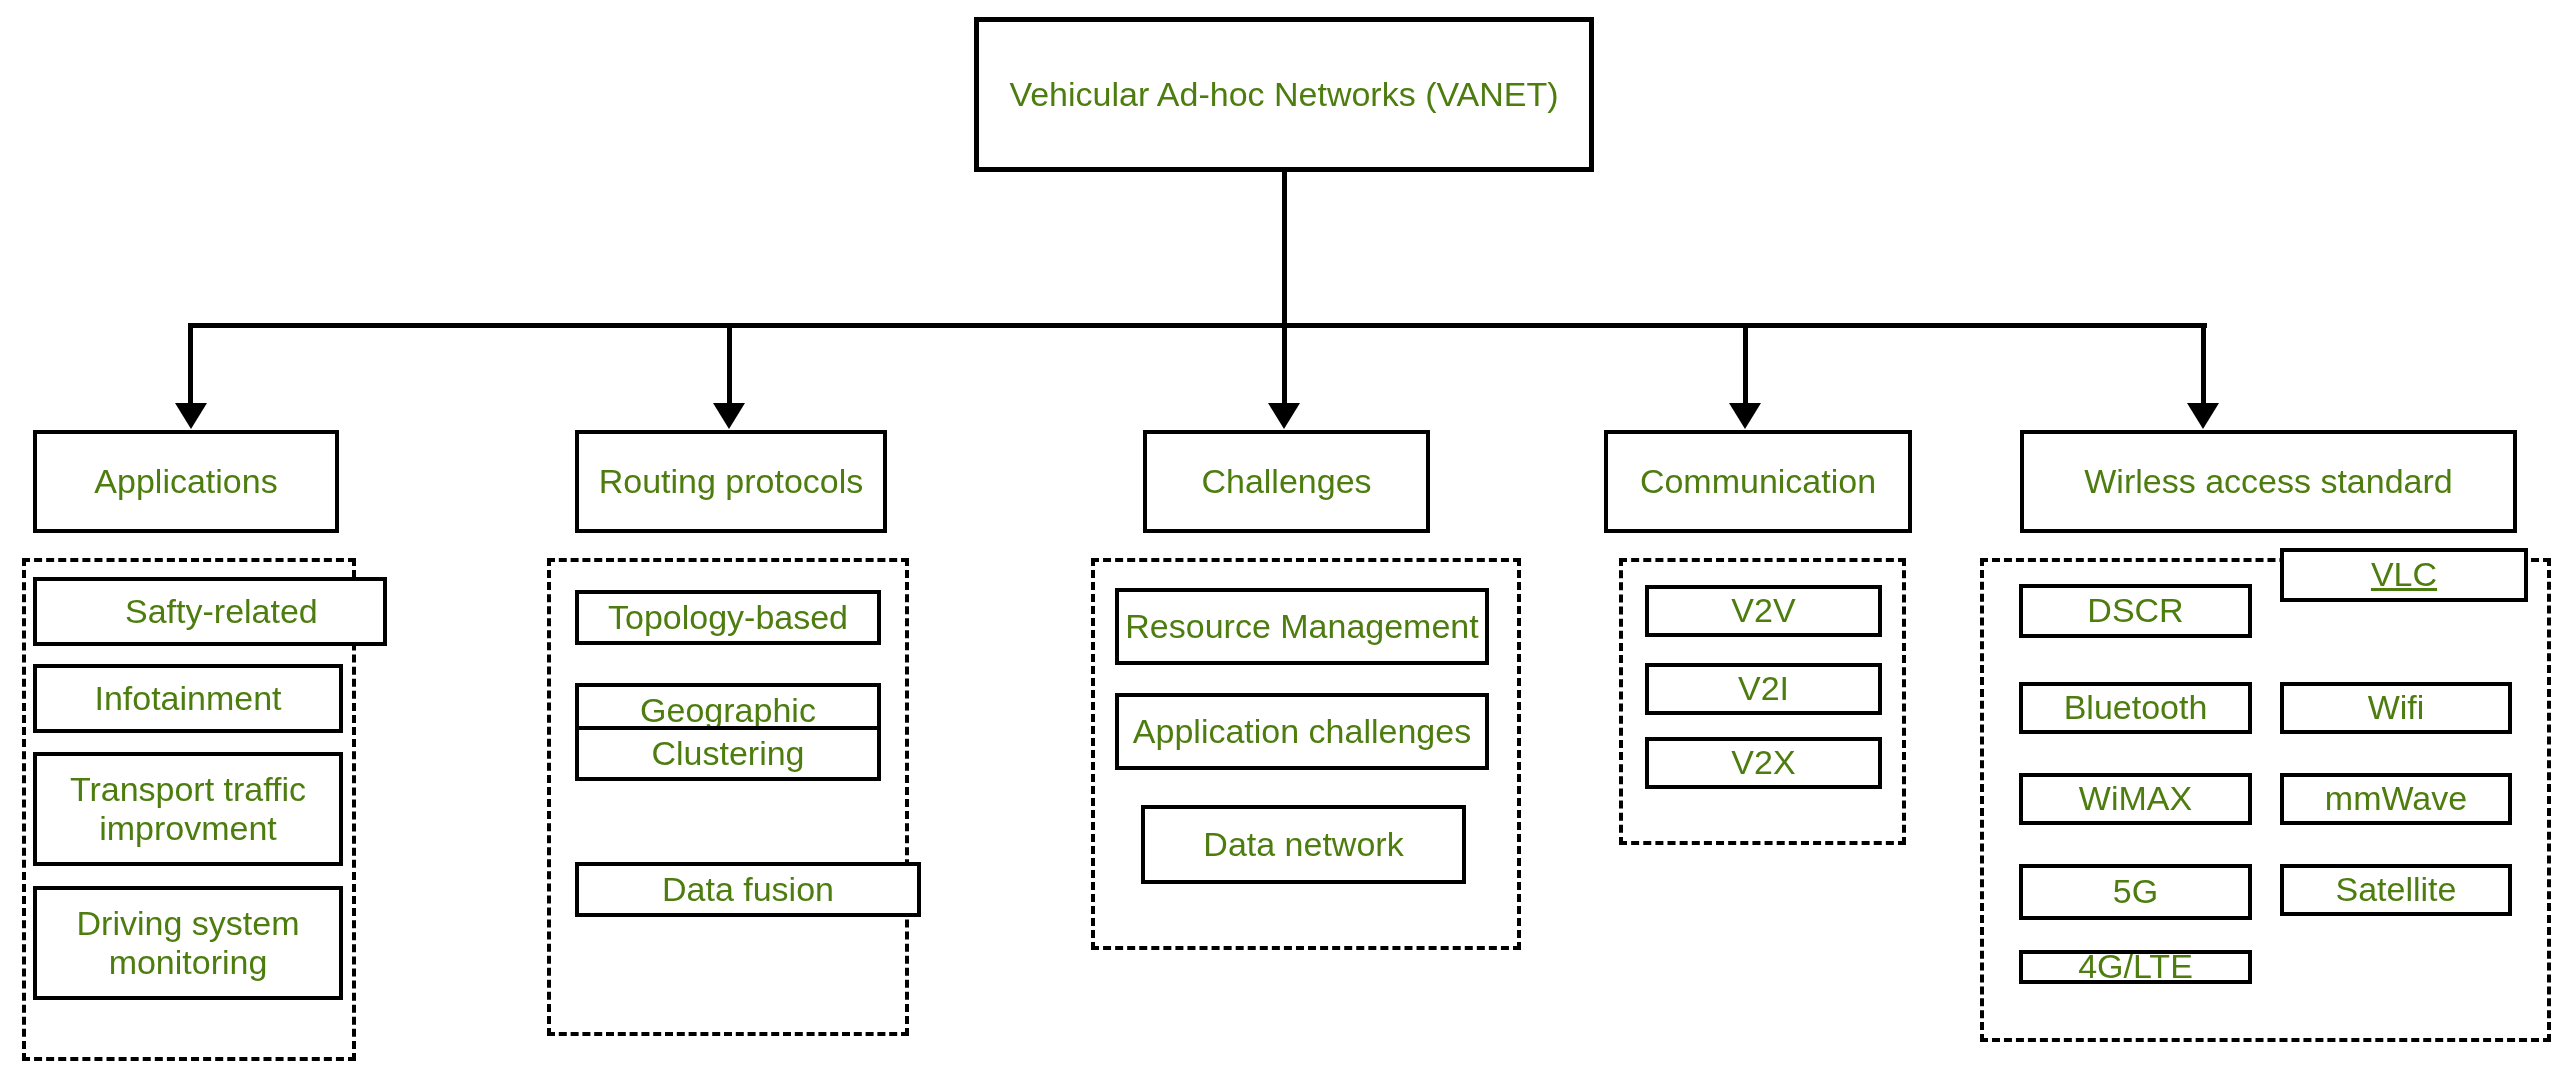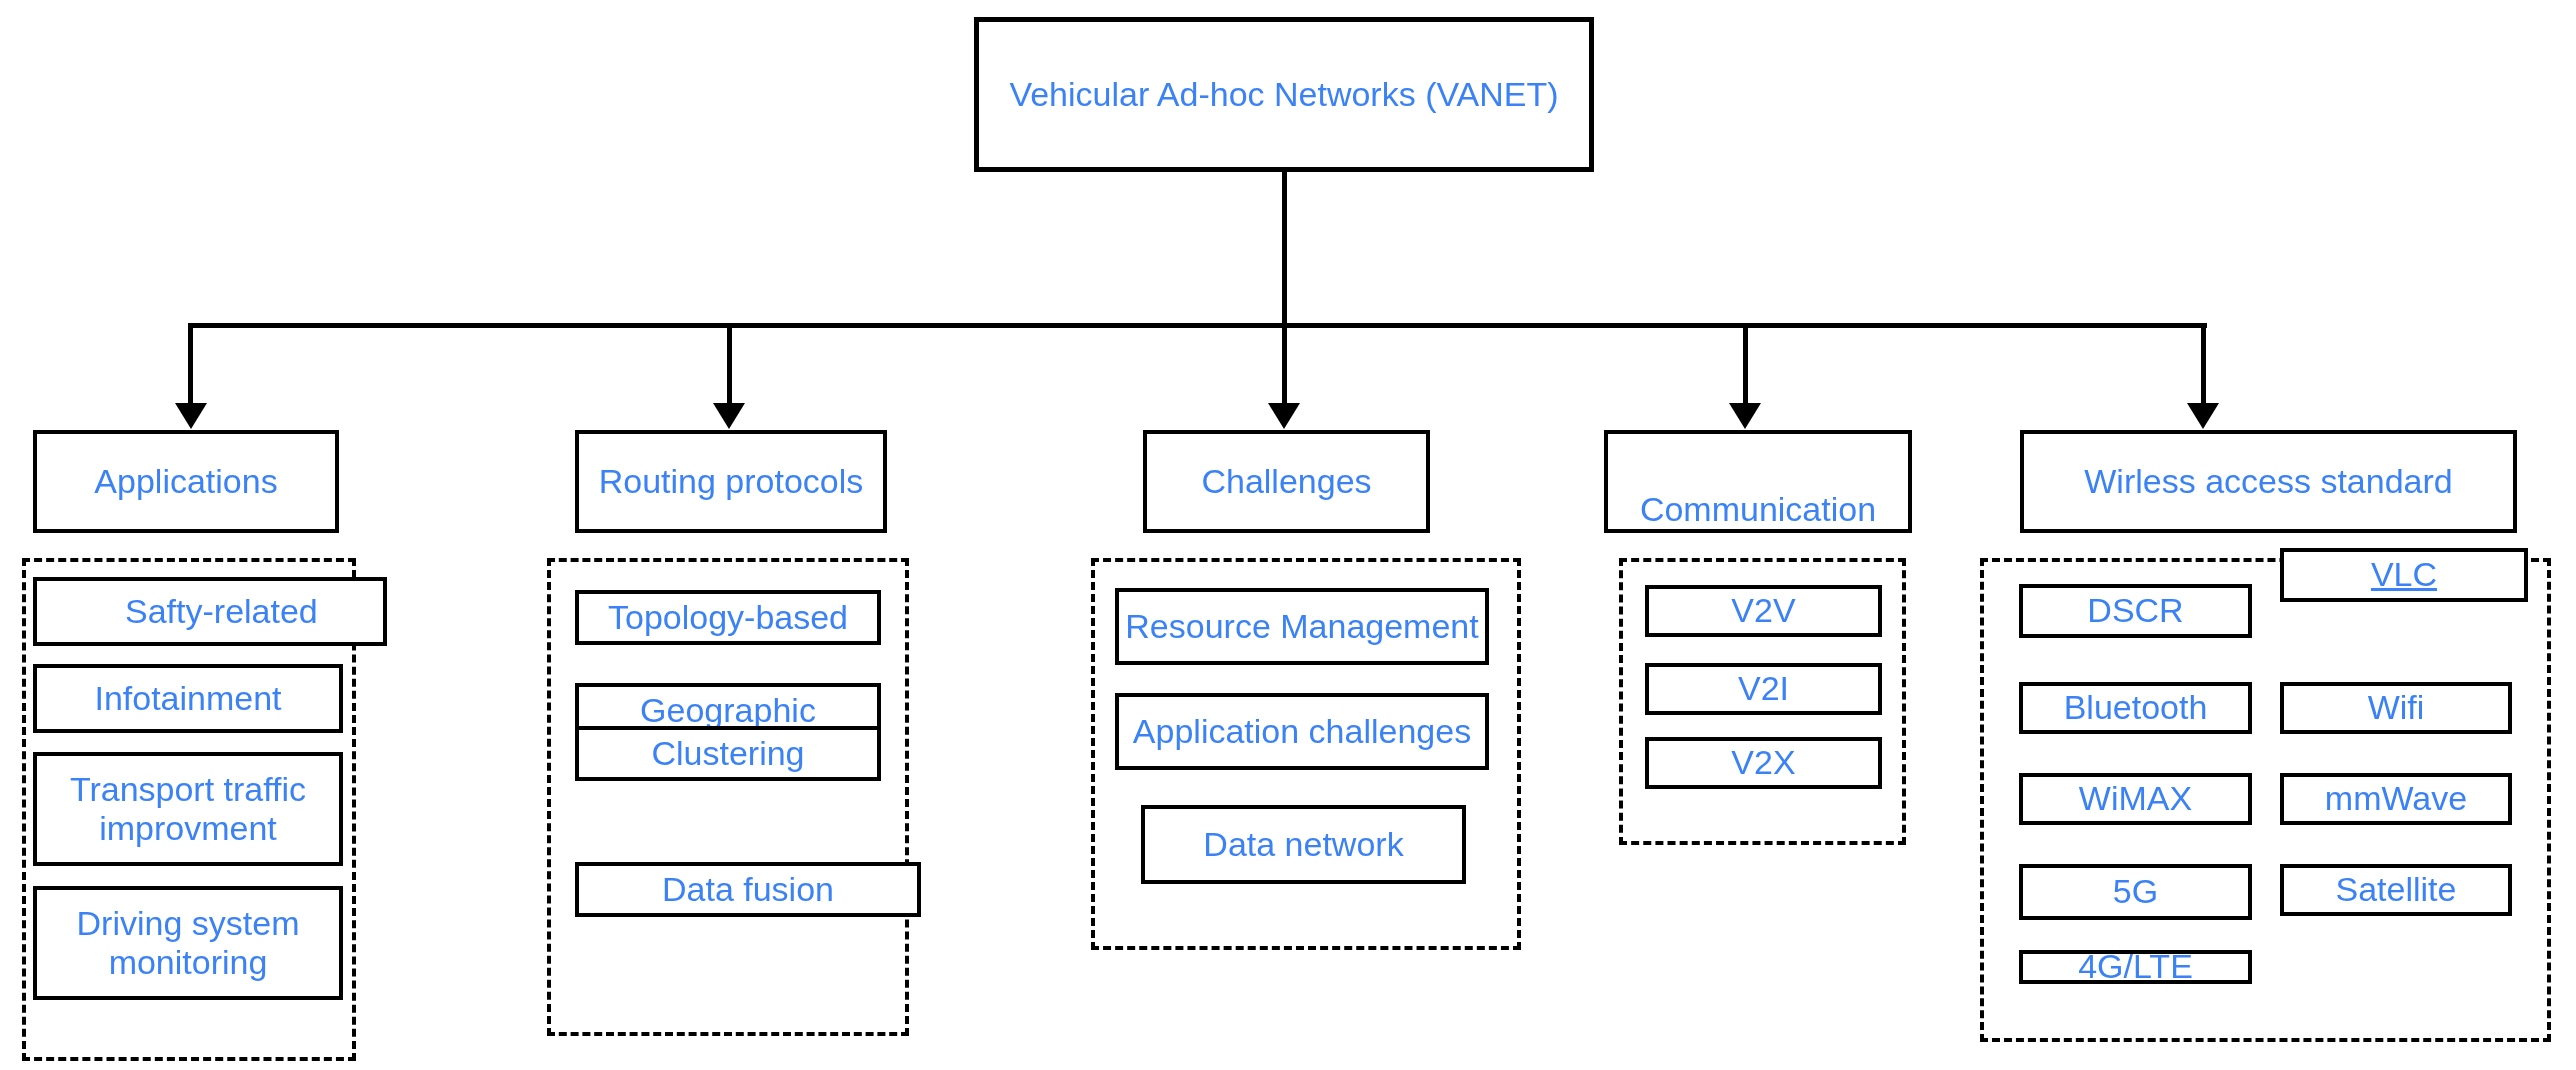--- a/index.html
+++ b/index.html
@@ -6,21 +6,21 @@
     margin: 0;
     padding: 0;
     background: #ffffff;
   }
   #canvas {
     position: relative;
     width: 2576px;
     height: 1071px;
     background: #ffffff;
     font-family: "Liberation Sans", "DejaVu Sans", sans-serif;
-    color: #3b82f6;
+    color: #4d7c0f;
   }
   .node {
     position: absolute;
     box-sizing: border-box;
     border: 4.3px solid #000000;
     background: #ffffff;
     display: flex;
     align-items: center;
     justify-content: center;
     text-align: center;
@@ -76,21 +76,21 @@
 
   <div class="node" style="left:33px; top:430px; width:306px; height:103px;">
     <span>Applications</span>
   </div>
   <div class="node" style="left:575px; top:430px; width:312px; height:103px;">
     <span>Routing protocols</span>
   </div>
   <div class="node" style="left:1143px; top:430px; width:287px; height:103px;">
     <span>Challenges</span>
   </div>
-  <div class="node" style="left:1604px; top:430px; width:308px; height:103px;align-items:flex-end;">
+  <div class="node" style="left:1604px; top:430px; width:308px; height:103px;">
     <span>Communication</span>
   </div>
   <div class="node" style="left:2020px; top:430px; width:497px; height:103px;">
     <span>Wirless access standard</span>
   </div>
 
   <div class="group" style="left:21.5px;   top:558px; width:334px; height:503px;"></div>
   <div class="group" style="left:547px;  top:558px; width:362px; height:478px;"></div>
   <div class="group" style="left:1091px; top:558px; width:430px; height:392px;"></div>
   <div class="group" style="left:1619px; top:558px; width:287px; height:287px;"></div>

